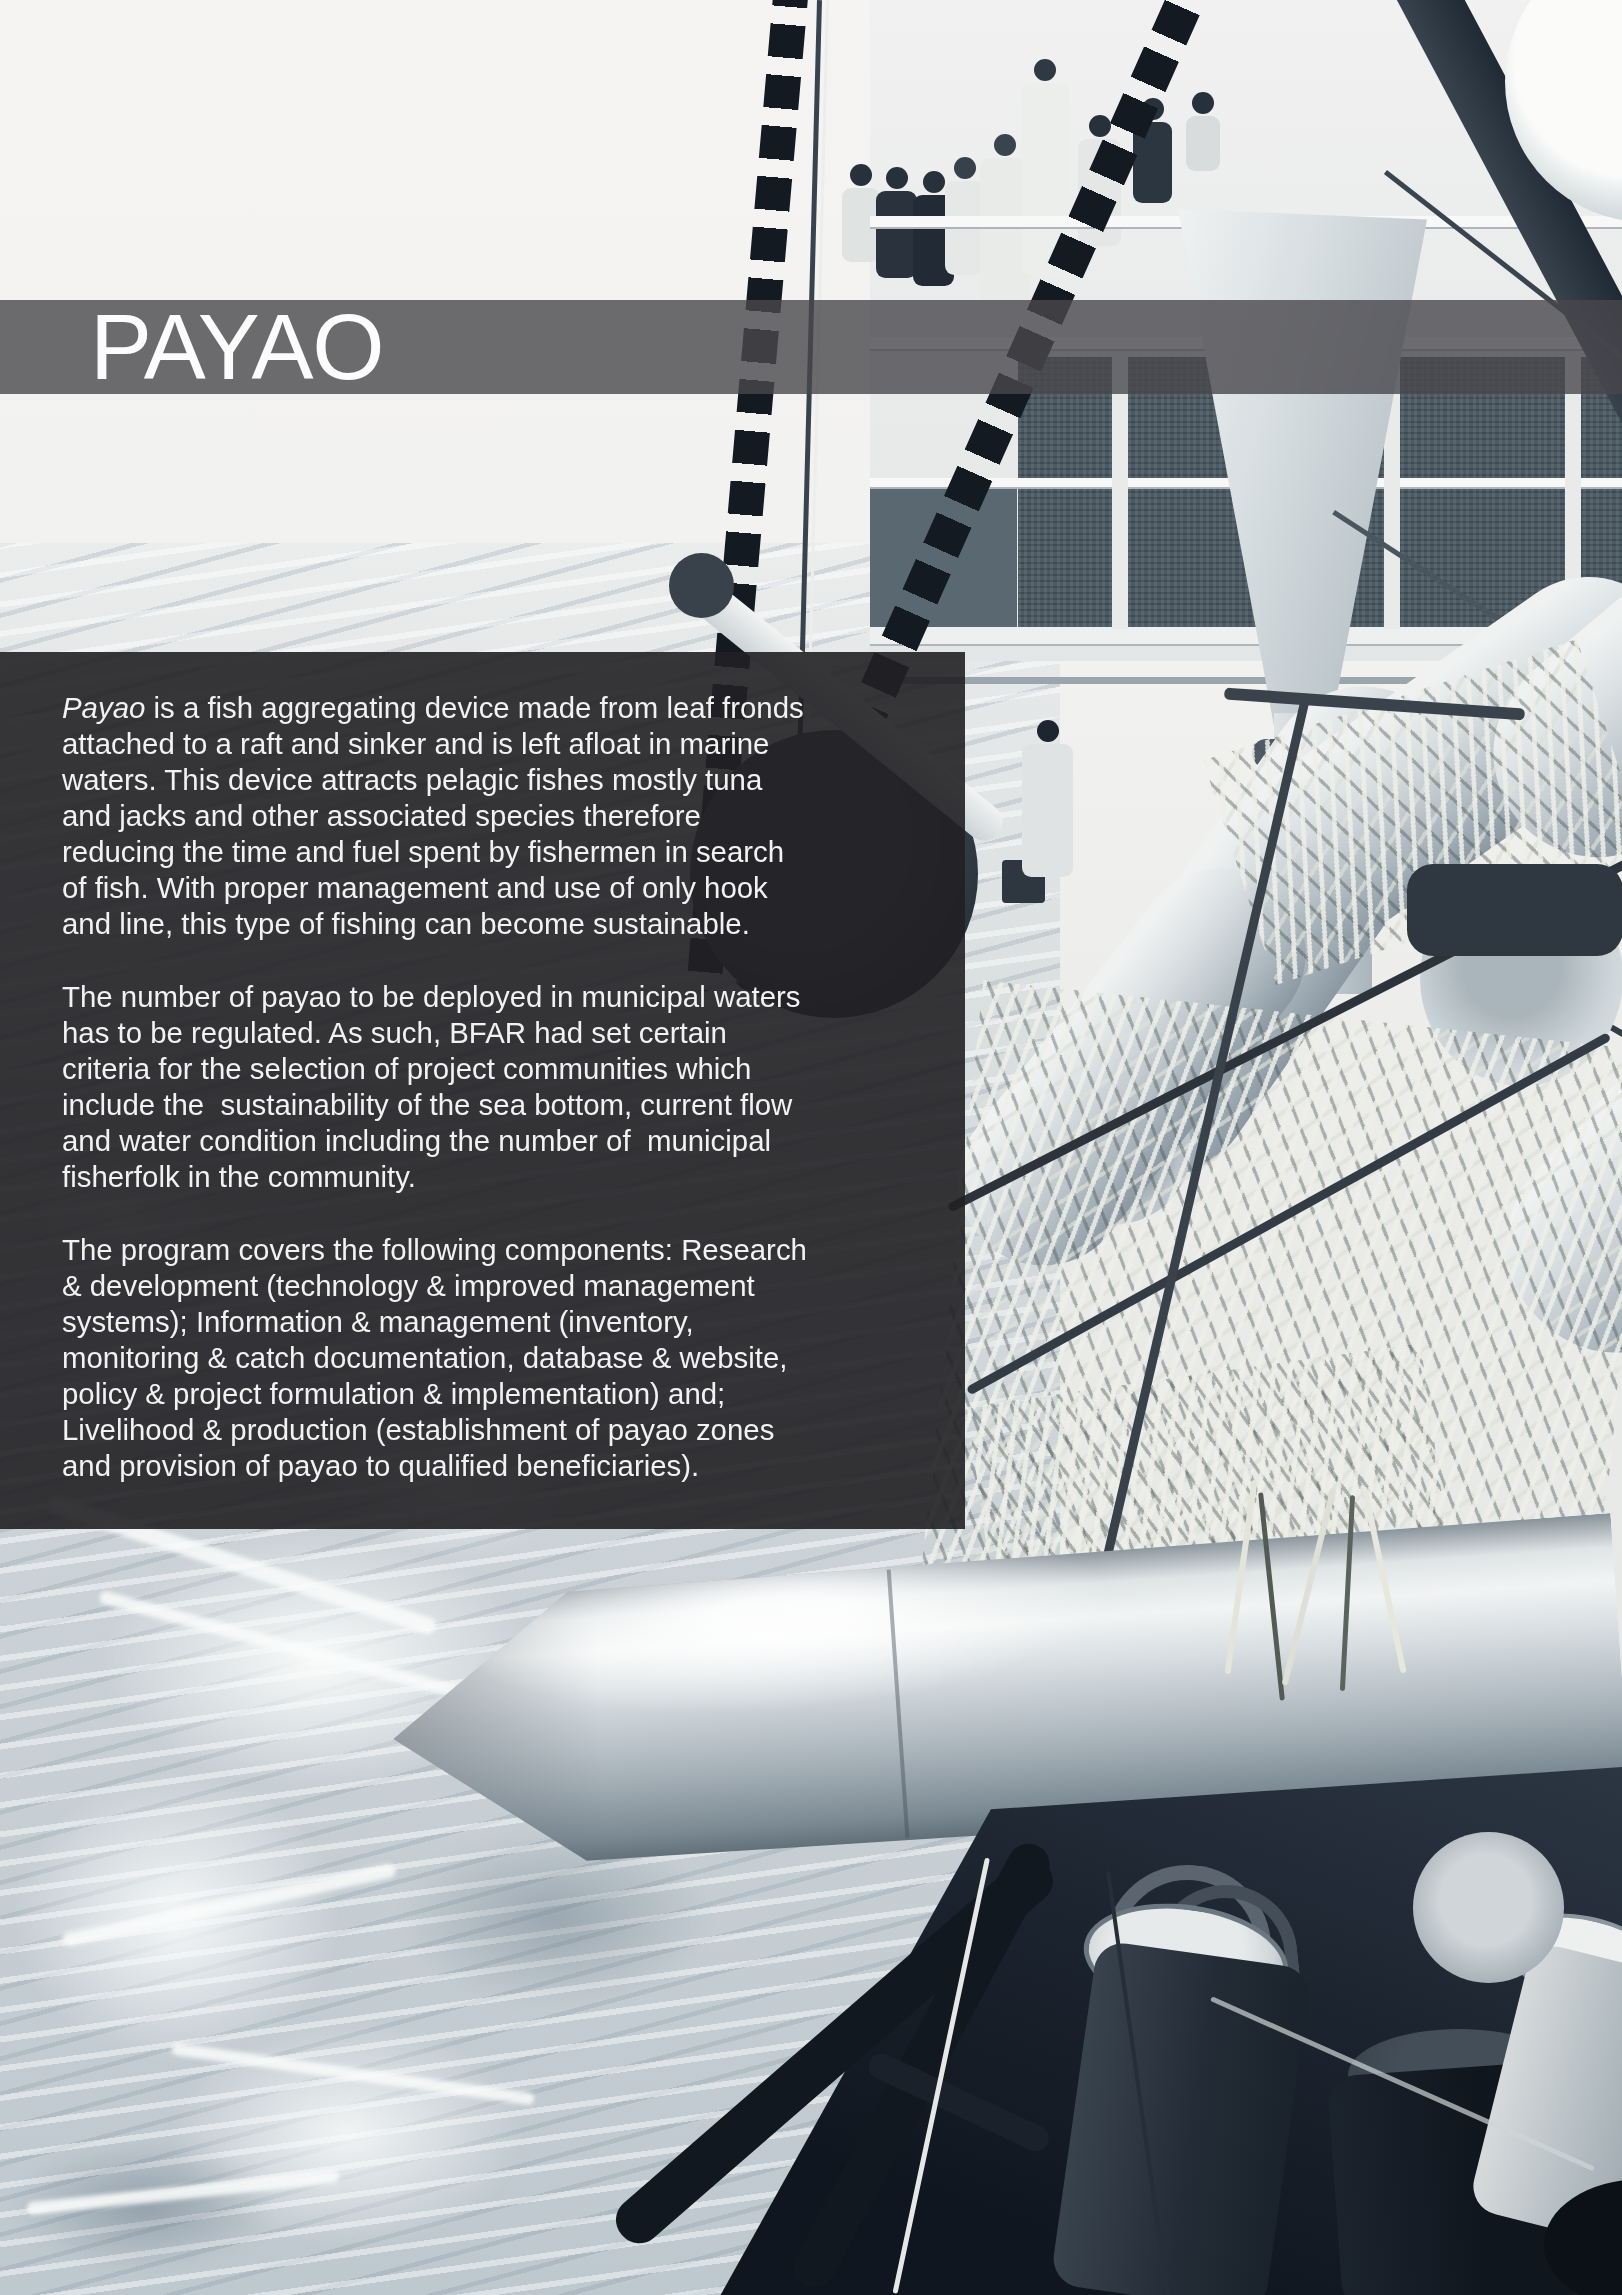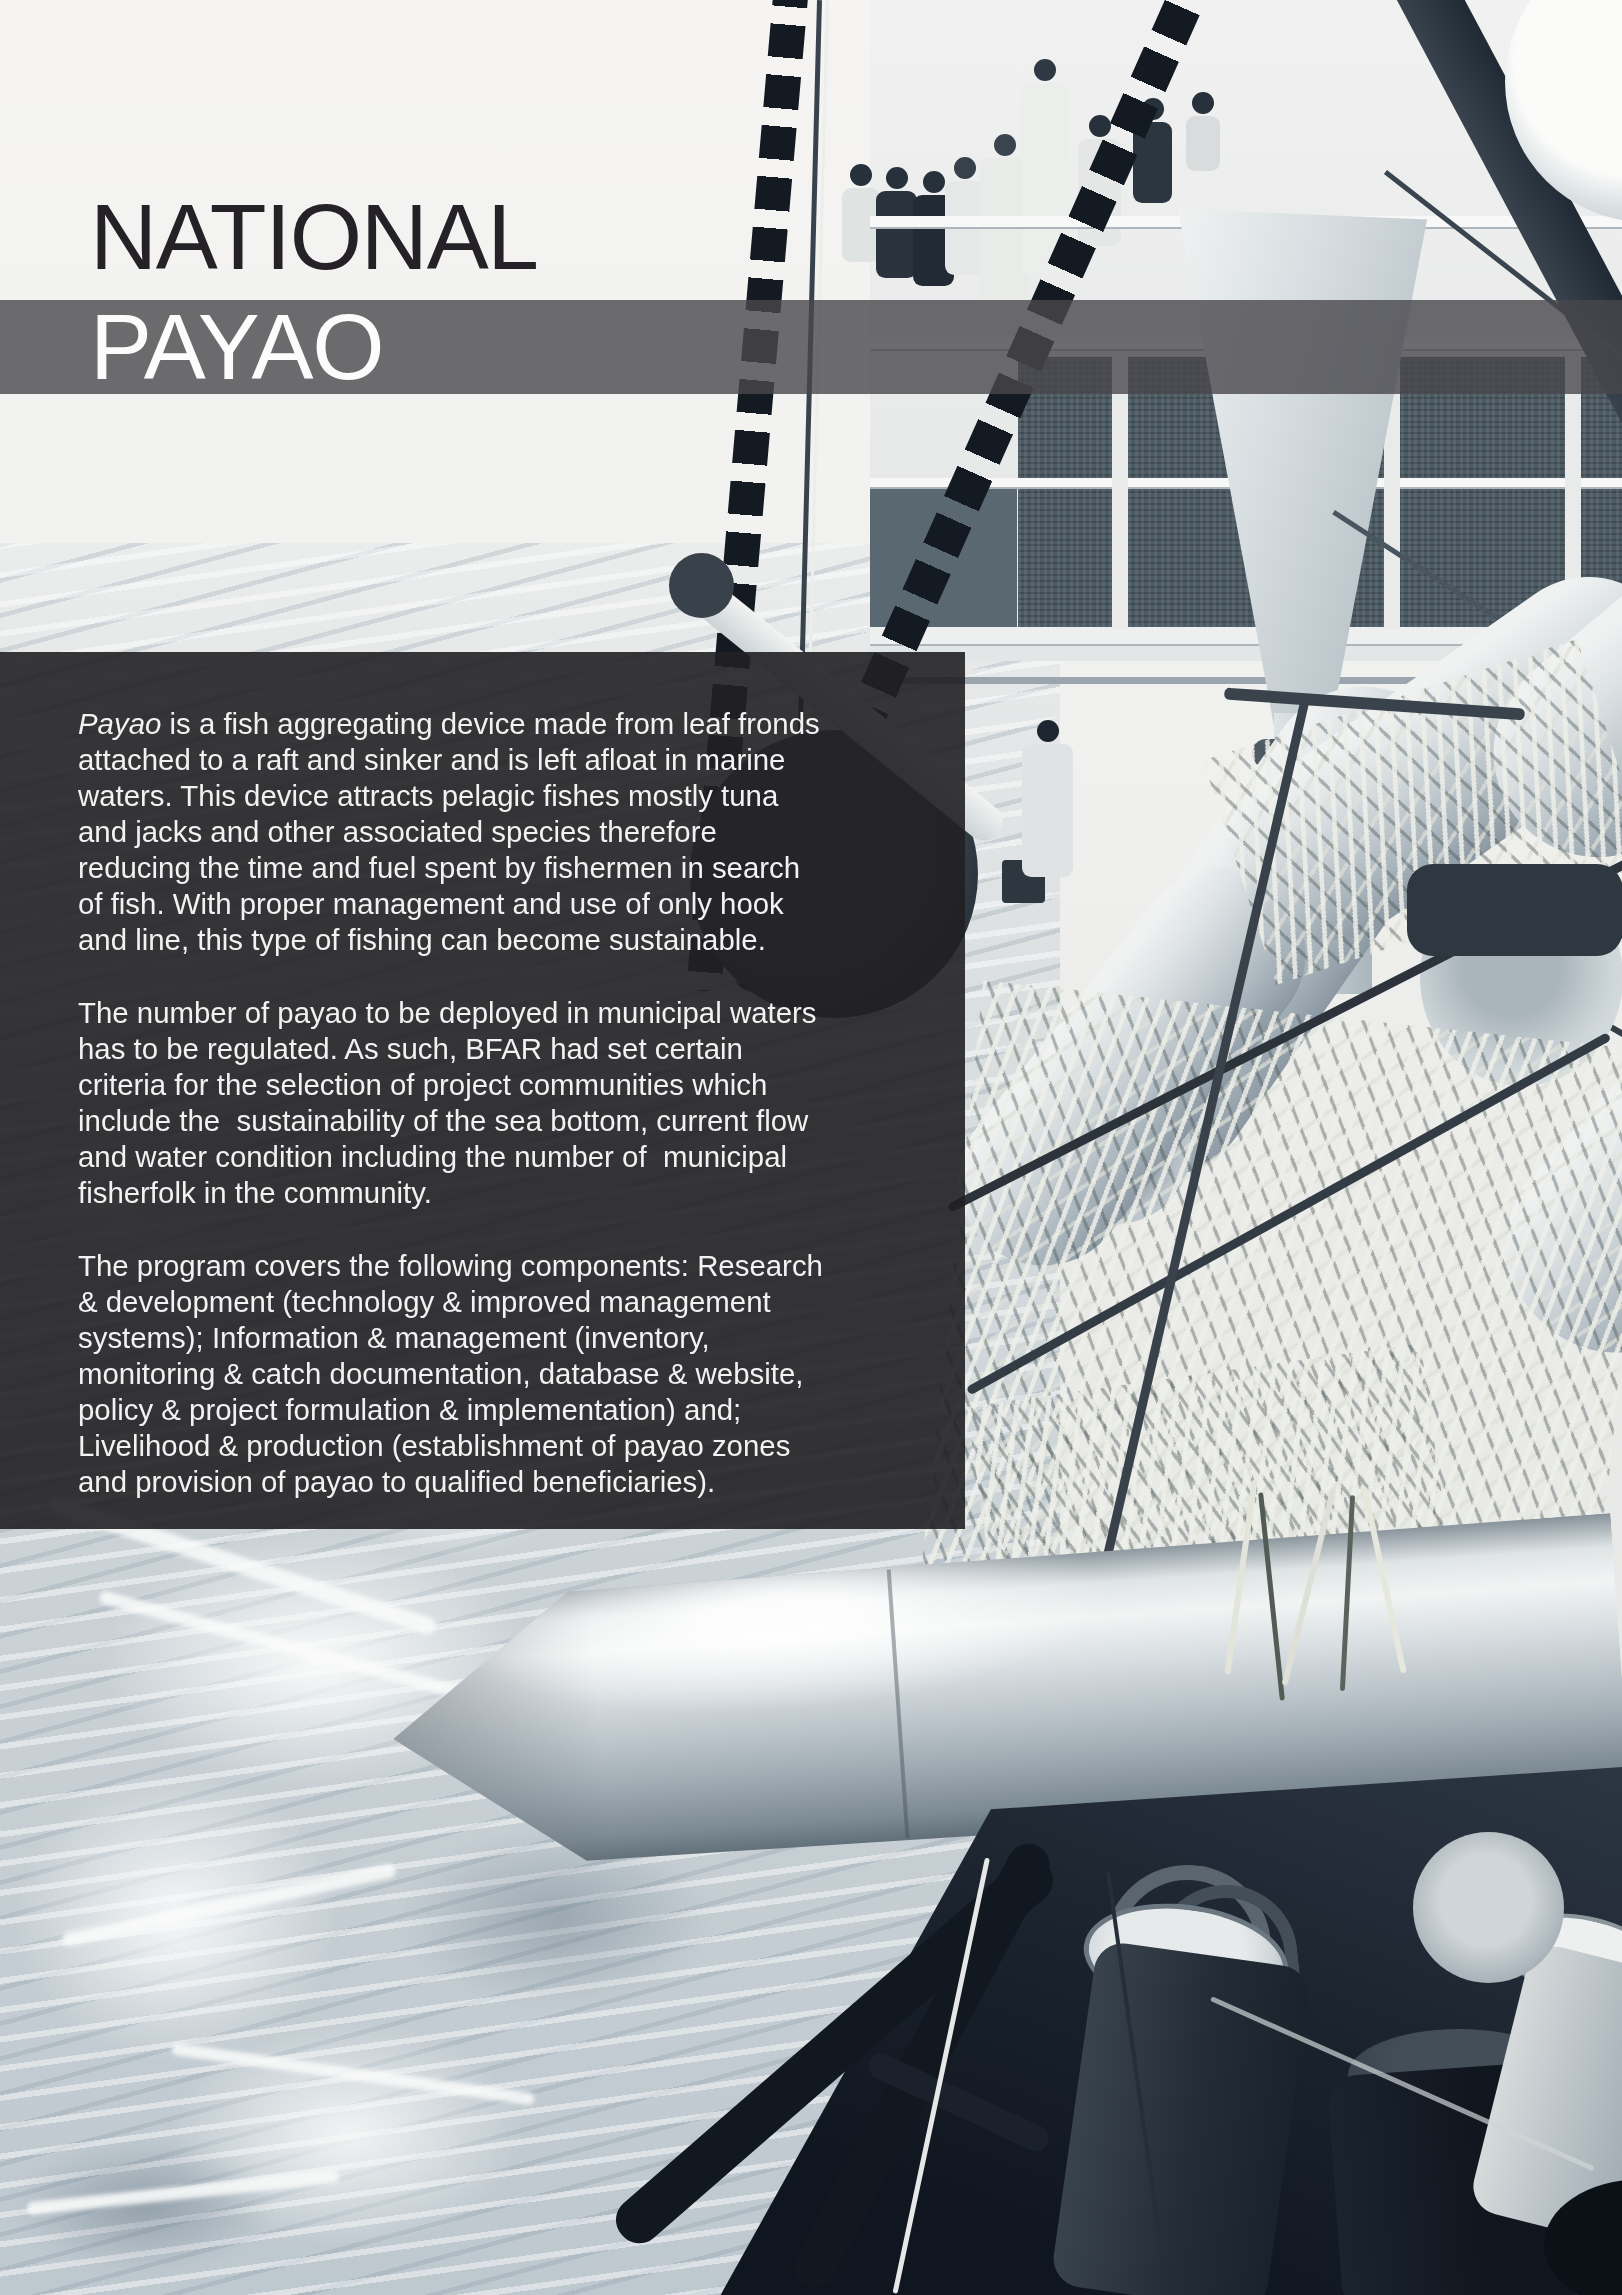--- a/index.html
+++ b/index.html
@@ -102,21 +102,21 @@
   .fin{border-radius:22px;background:#12181f;transform-origin:left center;}
 
   
   .band{left:0;top:300px;width:1623px;height:94px;background:rgba(72,71,76,.8);}
   .title{left:90px;line-height:1;font-size:93px;letter-spacing:-1.3px;color:#242227;white-space:nowrap;}
   .title-1{top:191px;}
   .title-2{top:300px;height:94px;display:flex;align-items:center;color:#fcfcfc;}
   .title-3{top:398px;}
   .panel{left:0;top:652px;width:965px;height:877px;background:rgba(33,32,36,.9);
     box-sizing:border-box;padding:38px 26px 0 62px;color:#f1f2f1;}
-  .panel p{margin:16px;font-size:29.4px;line-height:36px;white-space:pre-wrap;}
+  .panel p{margin:0;font-size:29.4px;line-height:36px;white-space:pre-wrap;}
   .panel p + p{margin-top:37px;}
   .panel em{font-style:italic;}
 </style>
 </head>
 <body>
 
 <div class="page">
 
   <div class="photo">
     <div class="sky abs"></div>
@@ -226,21 +226,20 @@
 
     <div class="fin abs" style="left:622px;top:2212px;width:563px;height:46px;transform:rotate(-41deg);"></div>
     <div class="fin abs" style="left:805px;top:2264px;width:497px;height:42px;transform:rotate(-62deg);"></div>
     <div class="fin abs" style="left:870px;top:2048px;width:196px;height:26px;transform:rotate(25deg);background:#1a212a;"></div>
     <div class="rope abs" style="left:985px;top:1858px;width:4.6px;height:445px;background:#e6e8e7;transform:rotate(12deg);transform-origin:top center;"></div>
     <div class="rope abs" style="left:1106px;top:1871px;width:3.9px;height:432px;background:#262e37;transform:rotate(-8deg);transform-origin:top center;"></div>
     <div class="rope abs" style="left:1211px;top:1996px;width:419px;height:5.2px;background:#cfd5d7;opacity:.7;transform:rotate(24deg);transform-origin:left center;"></div>
   </div>
 
   <div class="band abs"></div>
-  <div class="title title-1 abs">NATIONAL</div>
   <div class="title title-2 abs">PAYAO</div>
 
   <section class="panel abs">
     <p><em>Payao</em><span> is a fish aggregating device made from leaf fronds
 attached to a raft and sinker and is left afloat in marine
 waters. This device attracts pelagic fishes mostly tuna
 and jacks and other associated species therefore
 reducing the time and fuel spent by fishermen in search
 of fish. With proper management and use of only hook
 and line, this type of fishing can become sustainable.</span></p>

